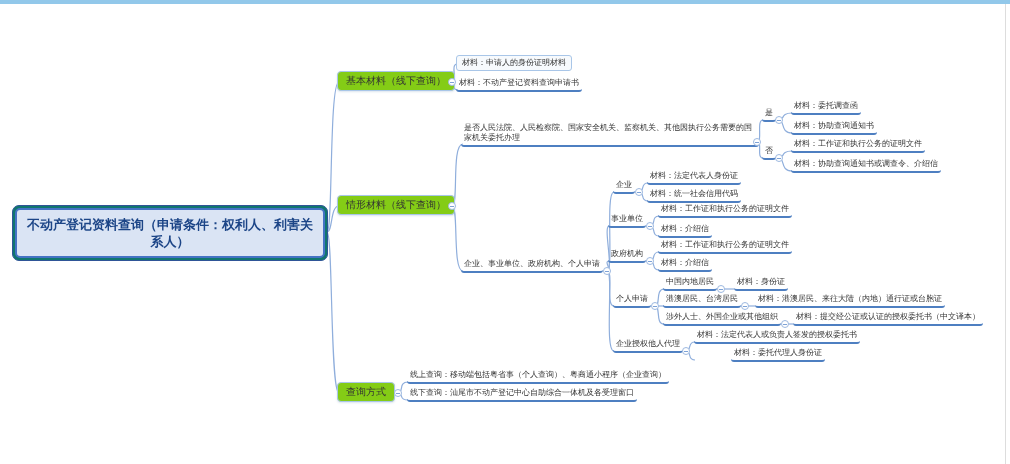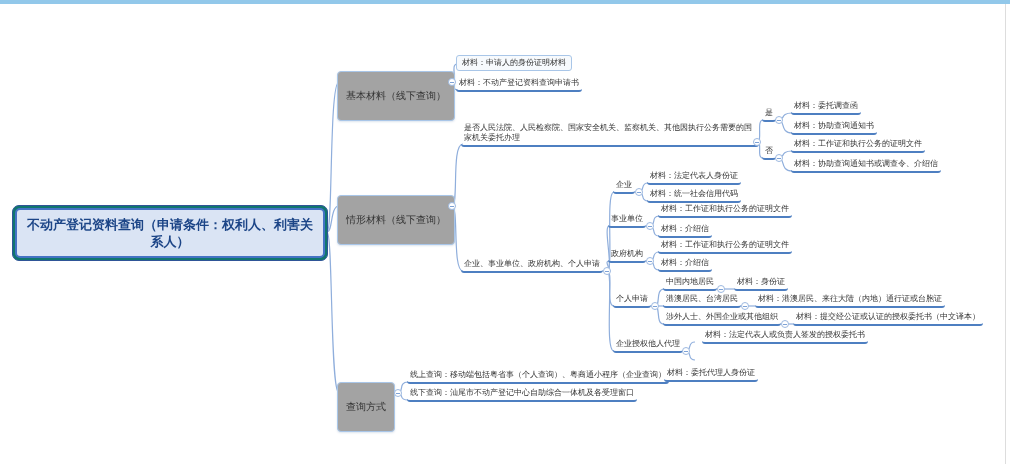--- a/index.html
+++ b/index.html
@@ -9,22 +9,22 @@
   .right-edge{position:absolute;right:4px;top:4px;width:1px;height:460px;background:#dddddd;}
   svg.links{position:absolute;left:0;top:0;width:1010px;height:464px;pointer-events:none;}
   svg.links path{fill:none;stroke:#8FAEDC;stroke-width:1.2;}
 
   .root-outer{position:absolute;left:12px;top:205px;width:310px;border:1px solid #2F5597;
               border-radius:7px;padding:2px;background:#0f766e;}
   .root-inner{border:2px solid #4472C4;border-radius:5px;background:#DAE4F4;
               padding:6px 8px;text-align:center;font-size:13px;font-weight:bold;
               color:#1C4587;line-height:17px;}
 
-  .lv1{position:absolute;border:1px solid #A9C6E8;border-radius:4px;background:#a3a3a3;
-       padding:17px 8px;font-size:10px;color:#333;white-space:nowrap;
+  .lv1{position:absolute;border:1px solid #A9C6E8;border-radius:4px;background:#84cc16;
+       padding:2px 8px;font-size:10px;color:#333;white-space:nowrap;
        box-shadow:0 1px 2px rgba(120,150,190,.25);}
 
   .leaf{position:absolute;white-space:nowrap;font-size:8px;line-height:10px;color:#333;
         padding:1px 3px 2px 3px;border-bottom:2px solid #4E7FC1;border-radius:0 0 3px 3px;}
   .leaf.wrap{white-space:normal;width:292px;line-height:10px;}
   .boxleaf{position:absolute;white-space:nowrap;font-size:8px;line-height:10px;color:#333;
            border:1px solid #A9C6E8;border-radius:3px;background:#F7FAFD;padding:2px 5px;}
 
   .tog{position:absolute;width:8px;height:8px;box-sizing:border-box;border:1px solid #9CB8E0;
        border-radius:50%;background:#fff;}
@@ -109,22 +109,22 @@
 
   <div class="leaf" style="left:613px;top:293px;">个人申请</div>
   <div class="leaf" style="left:663px;top:276px;">中国内地居民</div>
   <div class="leaf" style="left:734px;top:276px;">材料：身份证</div>
   <div class="leaf" style="left:663px;top:293px;">港澳居民、台湾居民</div>
   <div class="leaf" style="left:755px;top:293px;">材料：港澳居民、来往大陆（内地）通行证或台胞证</div>
   <div class="leaf" style="left:663px;top:311px;">涉外人士、外国企业或其他组织</div>
   <div class="leaf" style="left:793px;top:311px;font-family:Liberation Serif, serif;">材料：提交经公证或认证的授权委托书（中文译本）</div>
 
   <div class="leaf" style="left:613px;top:338px;">企业授权他人代理</div>
-  <div class="leaf" style="left:694px;top:329px;margin-left:8px;">材料：法定代表人或负责人签发的授权委托书</div>
-  <div class="leaf" style="left:664px;top:347px;margin-top:20px;">材料：委托代理人身份证</div>
+  <div class="leaf" style="left:694px;top:329px;">材料：法定代表人或负责人签发的授权委托书</div>
+  <div class="leaf" style="left:731px;top:347px;">材料：委托代理人身份证</div>
 
   <div class="leaf" style="left:407px;top:369px;">线上查询：移动端包括粤省事（个人查询）、粤商通小程序（企业查询）</div>
   <div class="leaf" style="left:407px;top:387px;">线下查询：汕尾市不动产登记中心自助综合一体机及各受理窗口</div>
 
   <span class="tog" style="left:448px;top:78px;"></span>
   <span class="tog" style="left:448px;top:202px;"></span>
   <span class="tog" style="left:394px;top:389px;"></span>
   <span class="tog" style="left:753px;top:138px;"></span>
   <span class="tog" style="left:775px;top:116px;"></span>
   <span class="tog" style="left:775px;top:154px;"></span>

